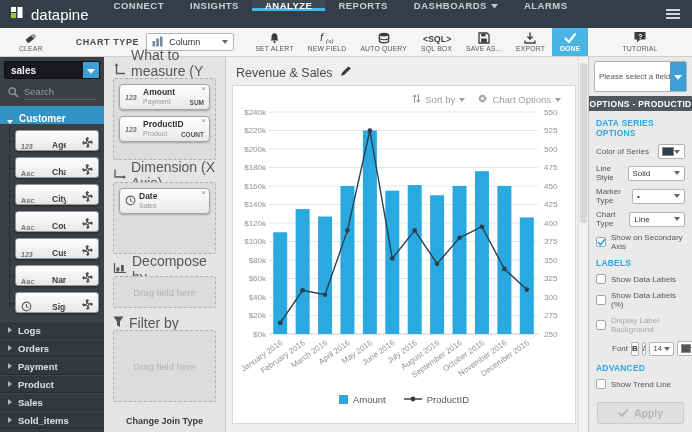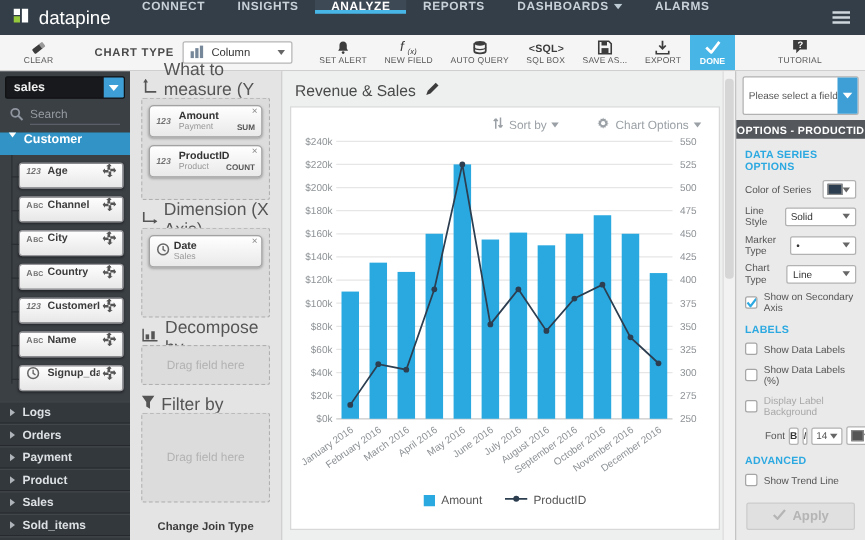--- a/index.html
+++ b/index.html
@@ -26,28 +26,28 @@
   .tutorial-wrap{width:104px;display:flex;align-items:center;justify-content:center}
   
   .main{display:flex;height:375px}
   
   .sidebar{width:104px;background:#3b4045;display:flex;flex-direction:column;overflow:hidden}
   .ds-select{margin:4px;height:18px;display:flex;align-items:stretch;background:#17191c;border:1px solid #101214;border-radius:2px;cursor:pointer}
   .ds-select .txt{flex:1;display:flex;align-items:center;padding:0 6px;color:#f0f0f0;font-weight:bold}
   .blue-caret{width:16px;background:#3d9fd6;display:flex;align-items:center;justify-content:center;border-radius:0 1px 1px 0}
   .search{display:flex;align-items:flex-end;gap:5px;padding:3px 8px 6px}
   .search .field{flex:1;border-bottom:1px solid #596067;color:#969ca2;padding-bottom:2px;font-size:9.5px}
-  .group-row{height:18px;background:#3193c6;display:flex;align-items:flex-start;gap:6px;padding:0 7px;color:#fff;font-weight:bold;cursor:pointer}
+  .group-row{height:18px;background:#3193c6;display:flex;align-items:flex-end;gap:6px;padding:0 7px;color:#fff;font-weight:bold;cursor:pointer}
   .tri-down{width:0;height:0;border-left:3.5px solid transparent;border-right:3.5px solid transparent;border-top:4.5px solid #fff}
   .tri-right{width:0;height:0;border-top:3.5px solid transparent;border-bottom:3.5px solid transparent;border-left:4.5px solid #aeb4b9}
   .tree{position:relative;padding:6px 0 2px}
   .tree:before{content:"";position:absolute;left:9px;top:0;bottom:14px;width:1px;background:#2b2f33}
   .pill-row{position:relative;margin:0 5px 6px 15px}
   .pill-row:before{content:"";position:absolute;left:-6px;top:50%;width:6px;height:1px;background:#2b2f33}
-  .pill{height:21px;background:linear-gradient(#fefefe,#e7e7e7);border:1px solid #97979b;border-radius:3px;display:flex;align-items:flex-start;padding:0 5px;gap:2px;box-shadow:0 1px 2px rgba(0,0,0,.4);cursor:grab}
+  .pill{height:21px;background:linear-gradient(#fefefe,#e7e7e7);border:1px solid #97979b;border-radius:3px;display:flex;align-items:flex-end;padding:0 5px;gap:16px;box-shadow:0 1px 2px rgba(0,0,0,.4);cursor:grab}
   .pill .lbl{flex:1;font-size:8.5px;font-weight:bold;color:#3c3c3c;overflow:hidden;white-space:nowrap}
   .pill .ficon{width:15px;display:flex;align-items:center}
   .section-row{height:18px;flex:none;display:flex;align-items:center;gap:6px;padding:0 8px;background:#33383c;border-top:1px solid #41464b;border-bottom:1px solid #26292d;color:#dde1e4;font-weight:bold;font-size:9.5px;cursor:pointer}
   .sidebar-fill{flex:1;background:#33383c;border-top:1px solid #41464b}
   
   .builder{width:122px;background:#e4e4e4;border-right:1px solid #c9c9c9;padding:6px 9px 4px;display:flex;flex-direction:column}
   .b-hdr{display:flex;align-items:center;gap:5px;height:15px;font-size:14px;color:#555;flex:none}
   .b-hdr.mt{margin-top:7px}
   .dz{border:1px dashed #b0b0b0;background:#dcdcdc;border-radius:2px;padding:5px 5px 2px;flex:none}
   .dz.hintbox{display:flex;align-items:center;justify-content:center;color:#b2b2b2;font-size:9.5px;padding:0}
@@ -56,21 +56,21 @@
   .fpill .col{flex:1;line-height:1.1;overflow:hidden}
   .fpill .nm{font-size:8.5px;font-weight:bold;color:#333;white-space:nowrap}
   .fpill .src{font-size:7px;color:#999}
   .fpill .agg{position:absolute;right:5px;bottom:3px;font-size:6.5px;font-weight:bold;color:#555}
   .fpill .x{position:absolute;right:3px;top:0;font-size:8px;color:#8a8a8a;cursor:pointer;line-height:8px}
   .join{margin-top:auto;text-align:center;font-size:9px;font-weight:bold;color:#3c3c3c;padding:4px 0 2px;cursor:pointer}
   
   .chartArea{flex:1;min-width:0;display:flex;flex-direction:column;background:#eef0f0}
   .chart-title{display:flex;align-items:center;gap:7px;padding:8px 0 5px 10px;font-size:12.5px;color:#4a4a4a}
   .card{flex:1;margin:0 2px 8px 6px;background:#fff;border:1px solid #d8d8d8;display:flex;flex-direction:column;align-items:center}
-  .controls{width:100%;display:flex;justify-content:flex-end;gap:30px;padding:7px 14px 0;align-items:center;font-size:9.5px;color:#9aa0a5}
+  .controls{width:100%;display:flex;justify-content:flex-end;gap:12px;padding:7px 14px 0;align-items:center;font-size:9.5px;color:#9aa0a5}
   .ctl{display:flex;align-items:center;gap:4px;cursor:pointer}
   .gcaret{width:0;height:0;border-left:3.5px solid transparent;border-right:3.5px solid transparent;border-top:4px solid #9aa0a5}
   .legend{display:flex;justify-content:center;align-items:center;gap:18px;font-size:9.5px;color:#555;padding-bottom:5px}
   .legend .item{display:flex;align-items:center;gap:5px}
   .legend .sw{width:9px;height:9px}
   
   .scrollstrip{width:10px;background:#f2f2f2;border-left:1px solid #dcdcdc;position:relative}
   .thumb{position:absolute;top:6px;left:1px;width:7px;height:160px;background:#d6d6d6;border-radius:3px}
   
   .options{width:104px;background:#eaeaea;border-left:1px solid #c4c4c4;display:flex;flex-direction:column;position:relative}

